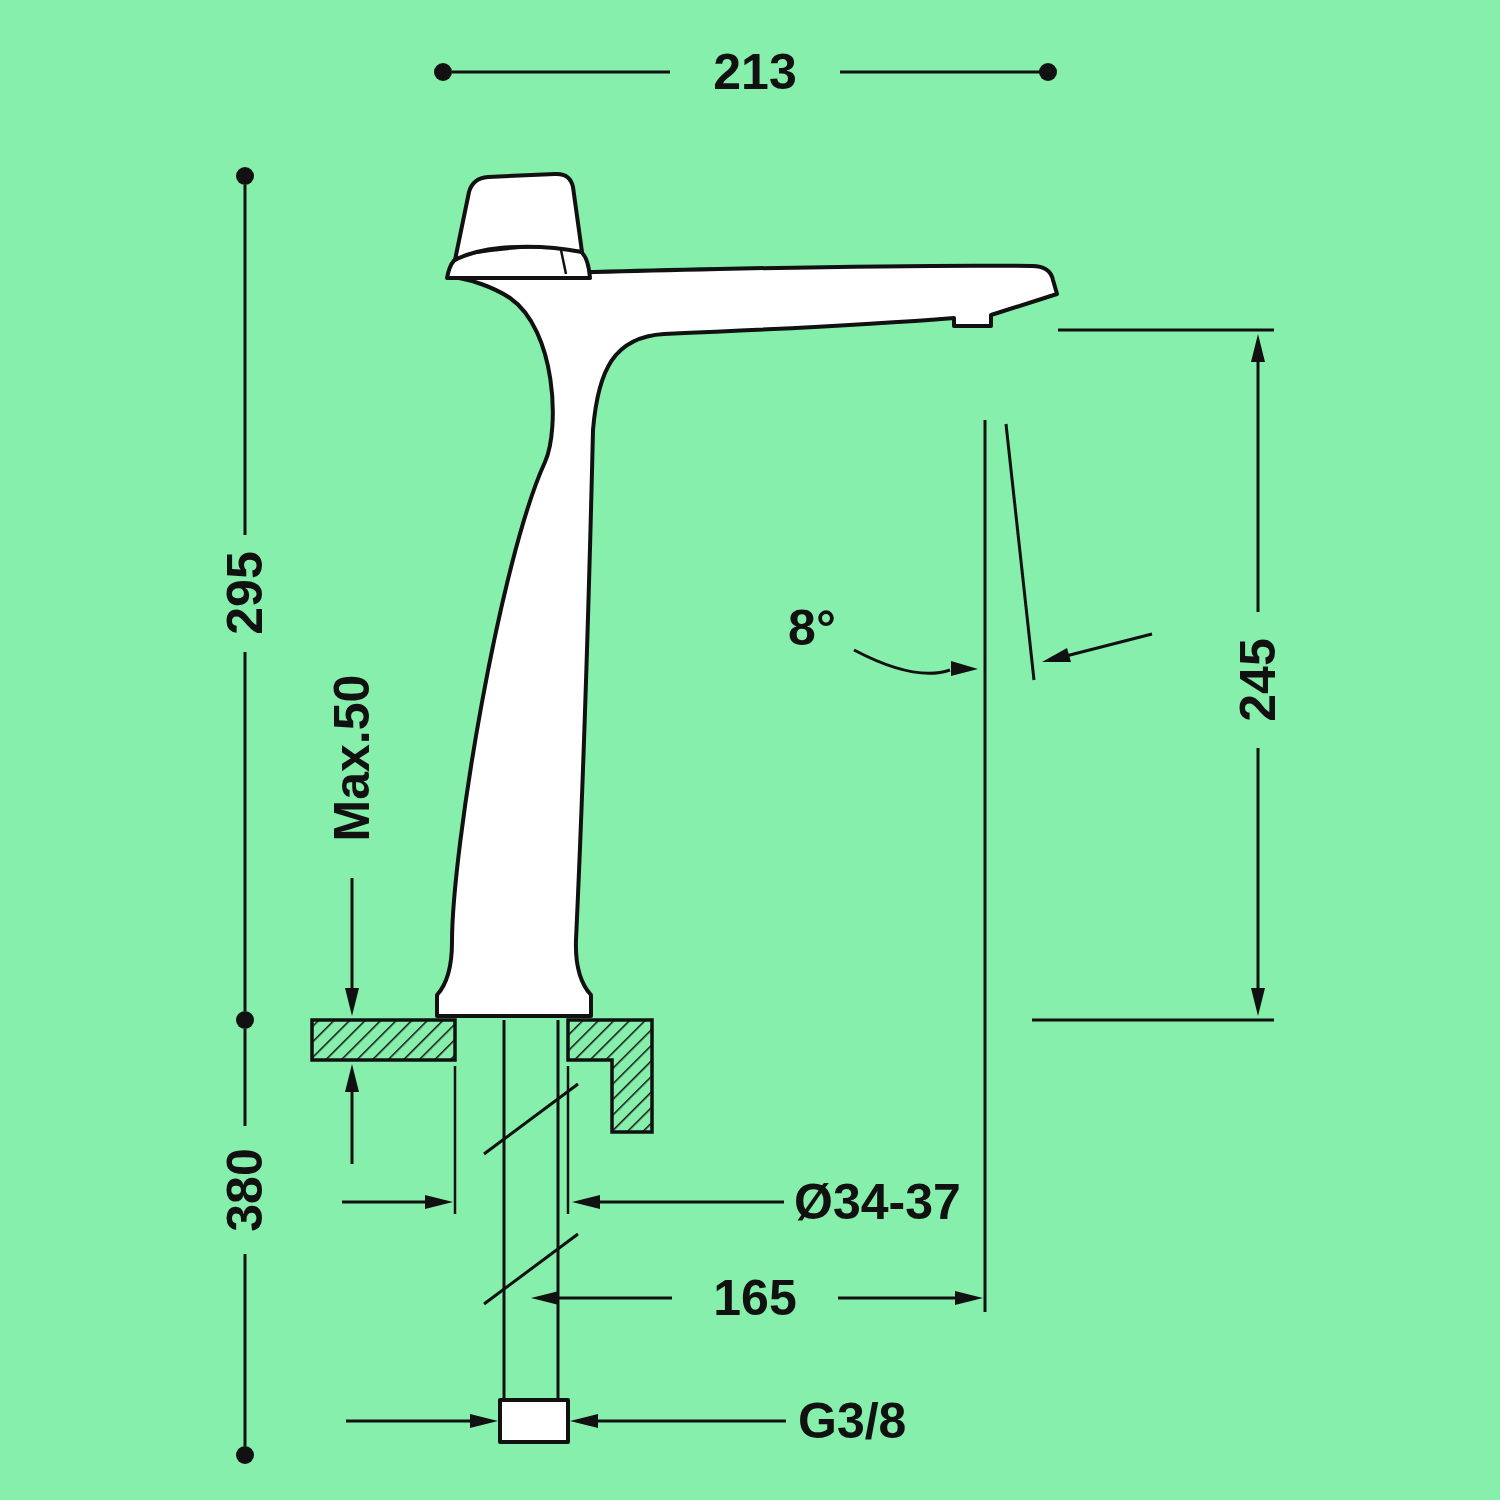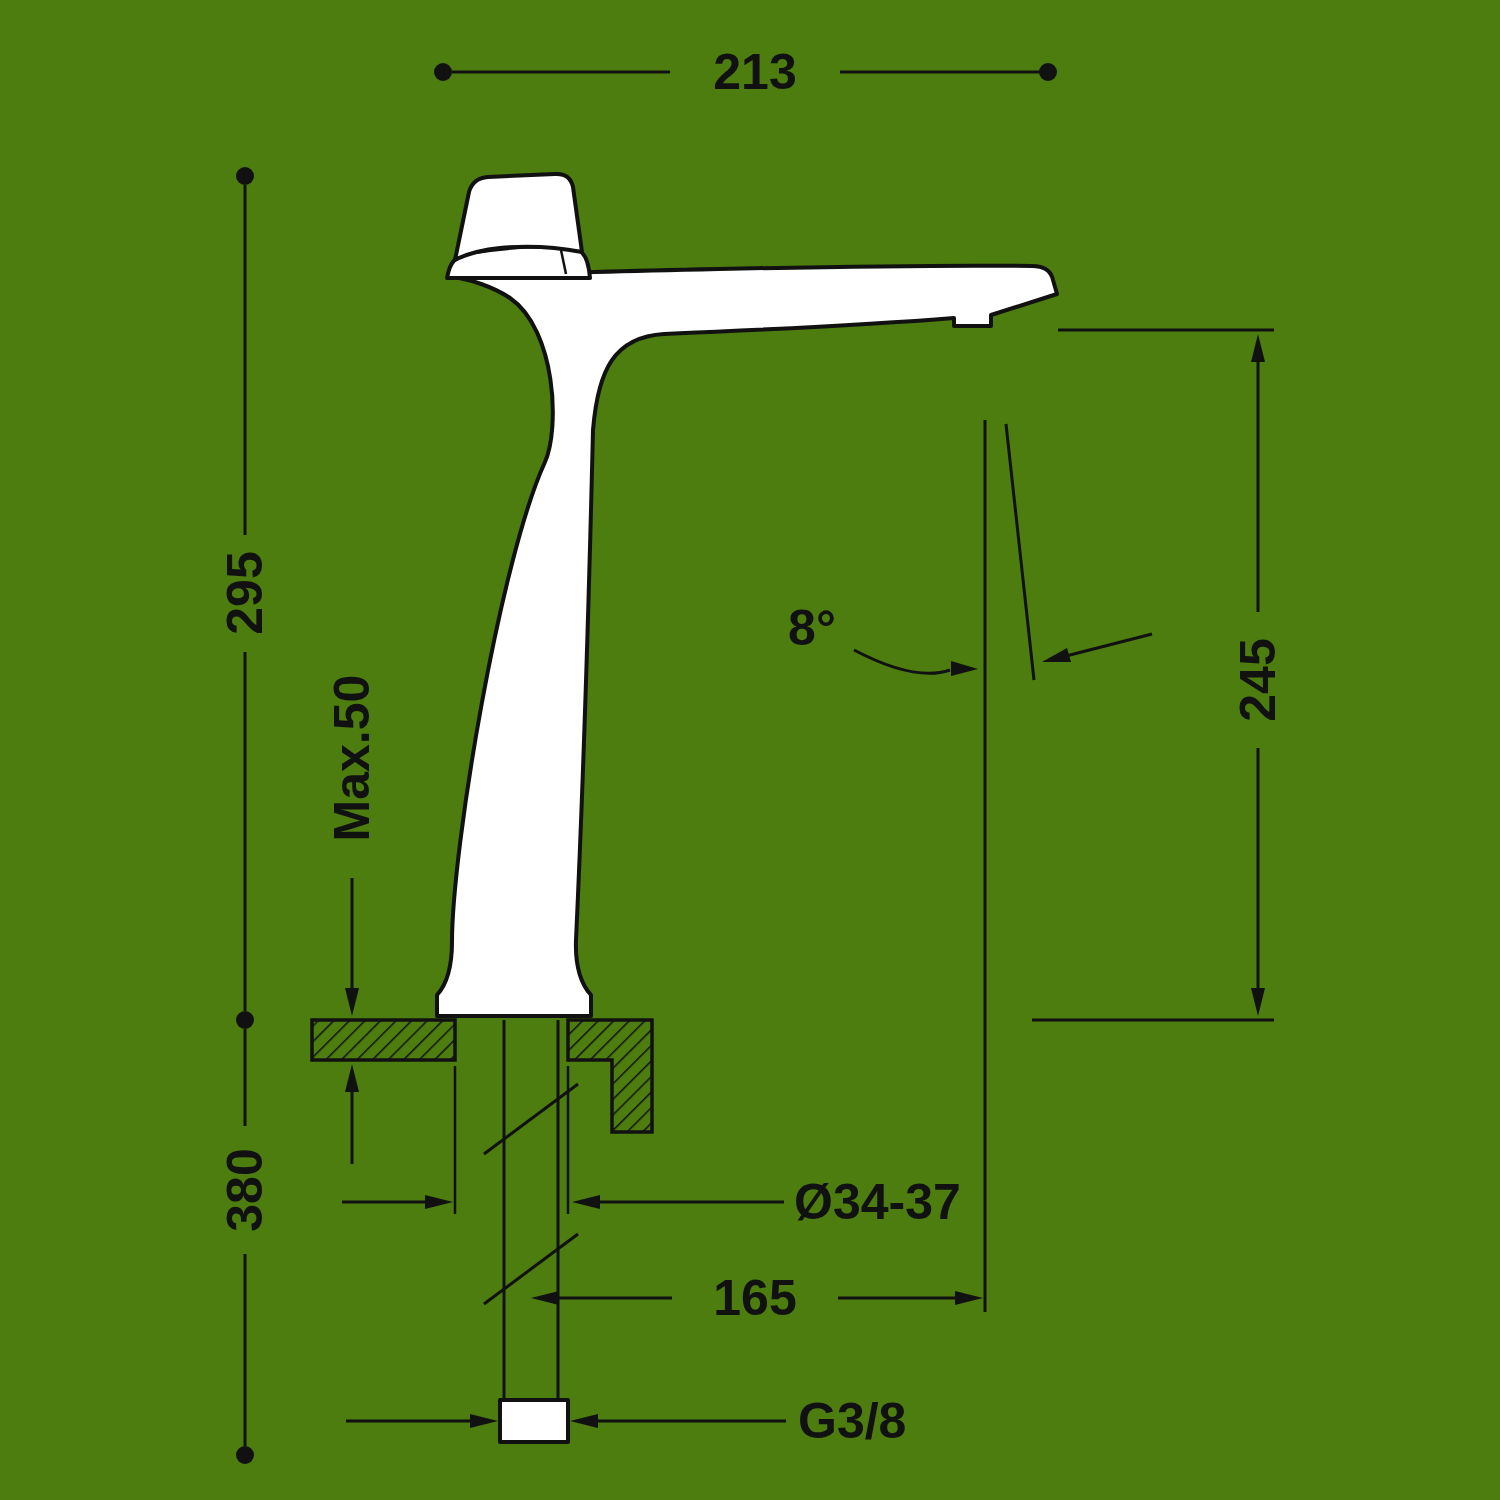--- a/index.html
+++ b/index.html
@@ -7,21 +7,21 @@
     padding: 0;
     background: #ffffff;
     width: 1500px;
     height: 1500px;
     font-family: "Liberation Sans", sans-serif;
   }
   .canvas-wrap {
     width: 1500px;
     height: 1500px;
     position: relative;
-    background: #4d7c0f;
+    background: #86efac;
   }
   svg text {
     font-family: "Liberation Sans", "DejaVu Sans", sans-serif;
     font-weight: bold;
     font-size: 50px;
     fill: #111111;
   }
   .outline { fill: #ffffff; stroke: #111111; stroke-width: 4; stroke-linejoin: round; }
   .thin    { fill: none;    stroke: #111111; stroke-width: 3; }
   .xthin   { fill: none;    stroke: #111111; stroke-width: 2.5; }

